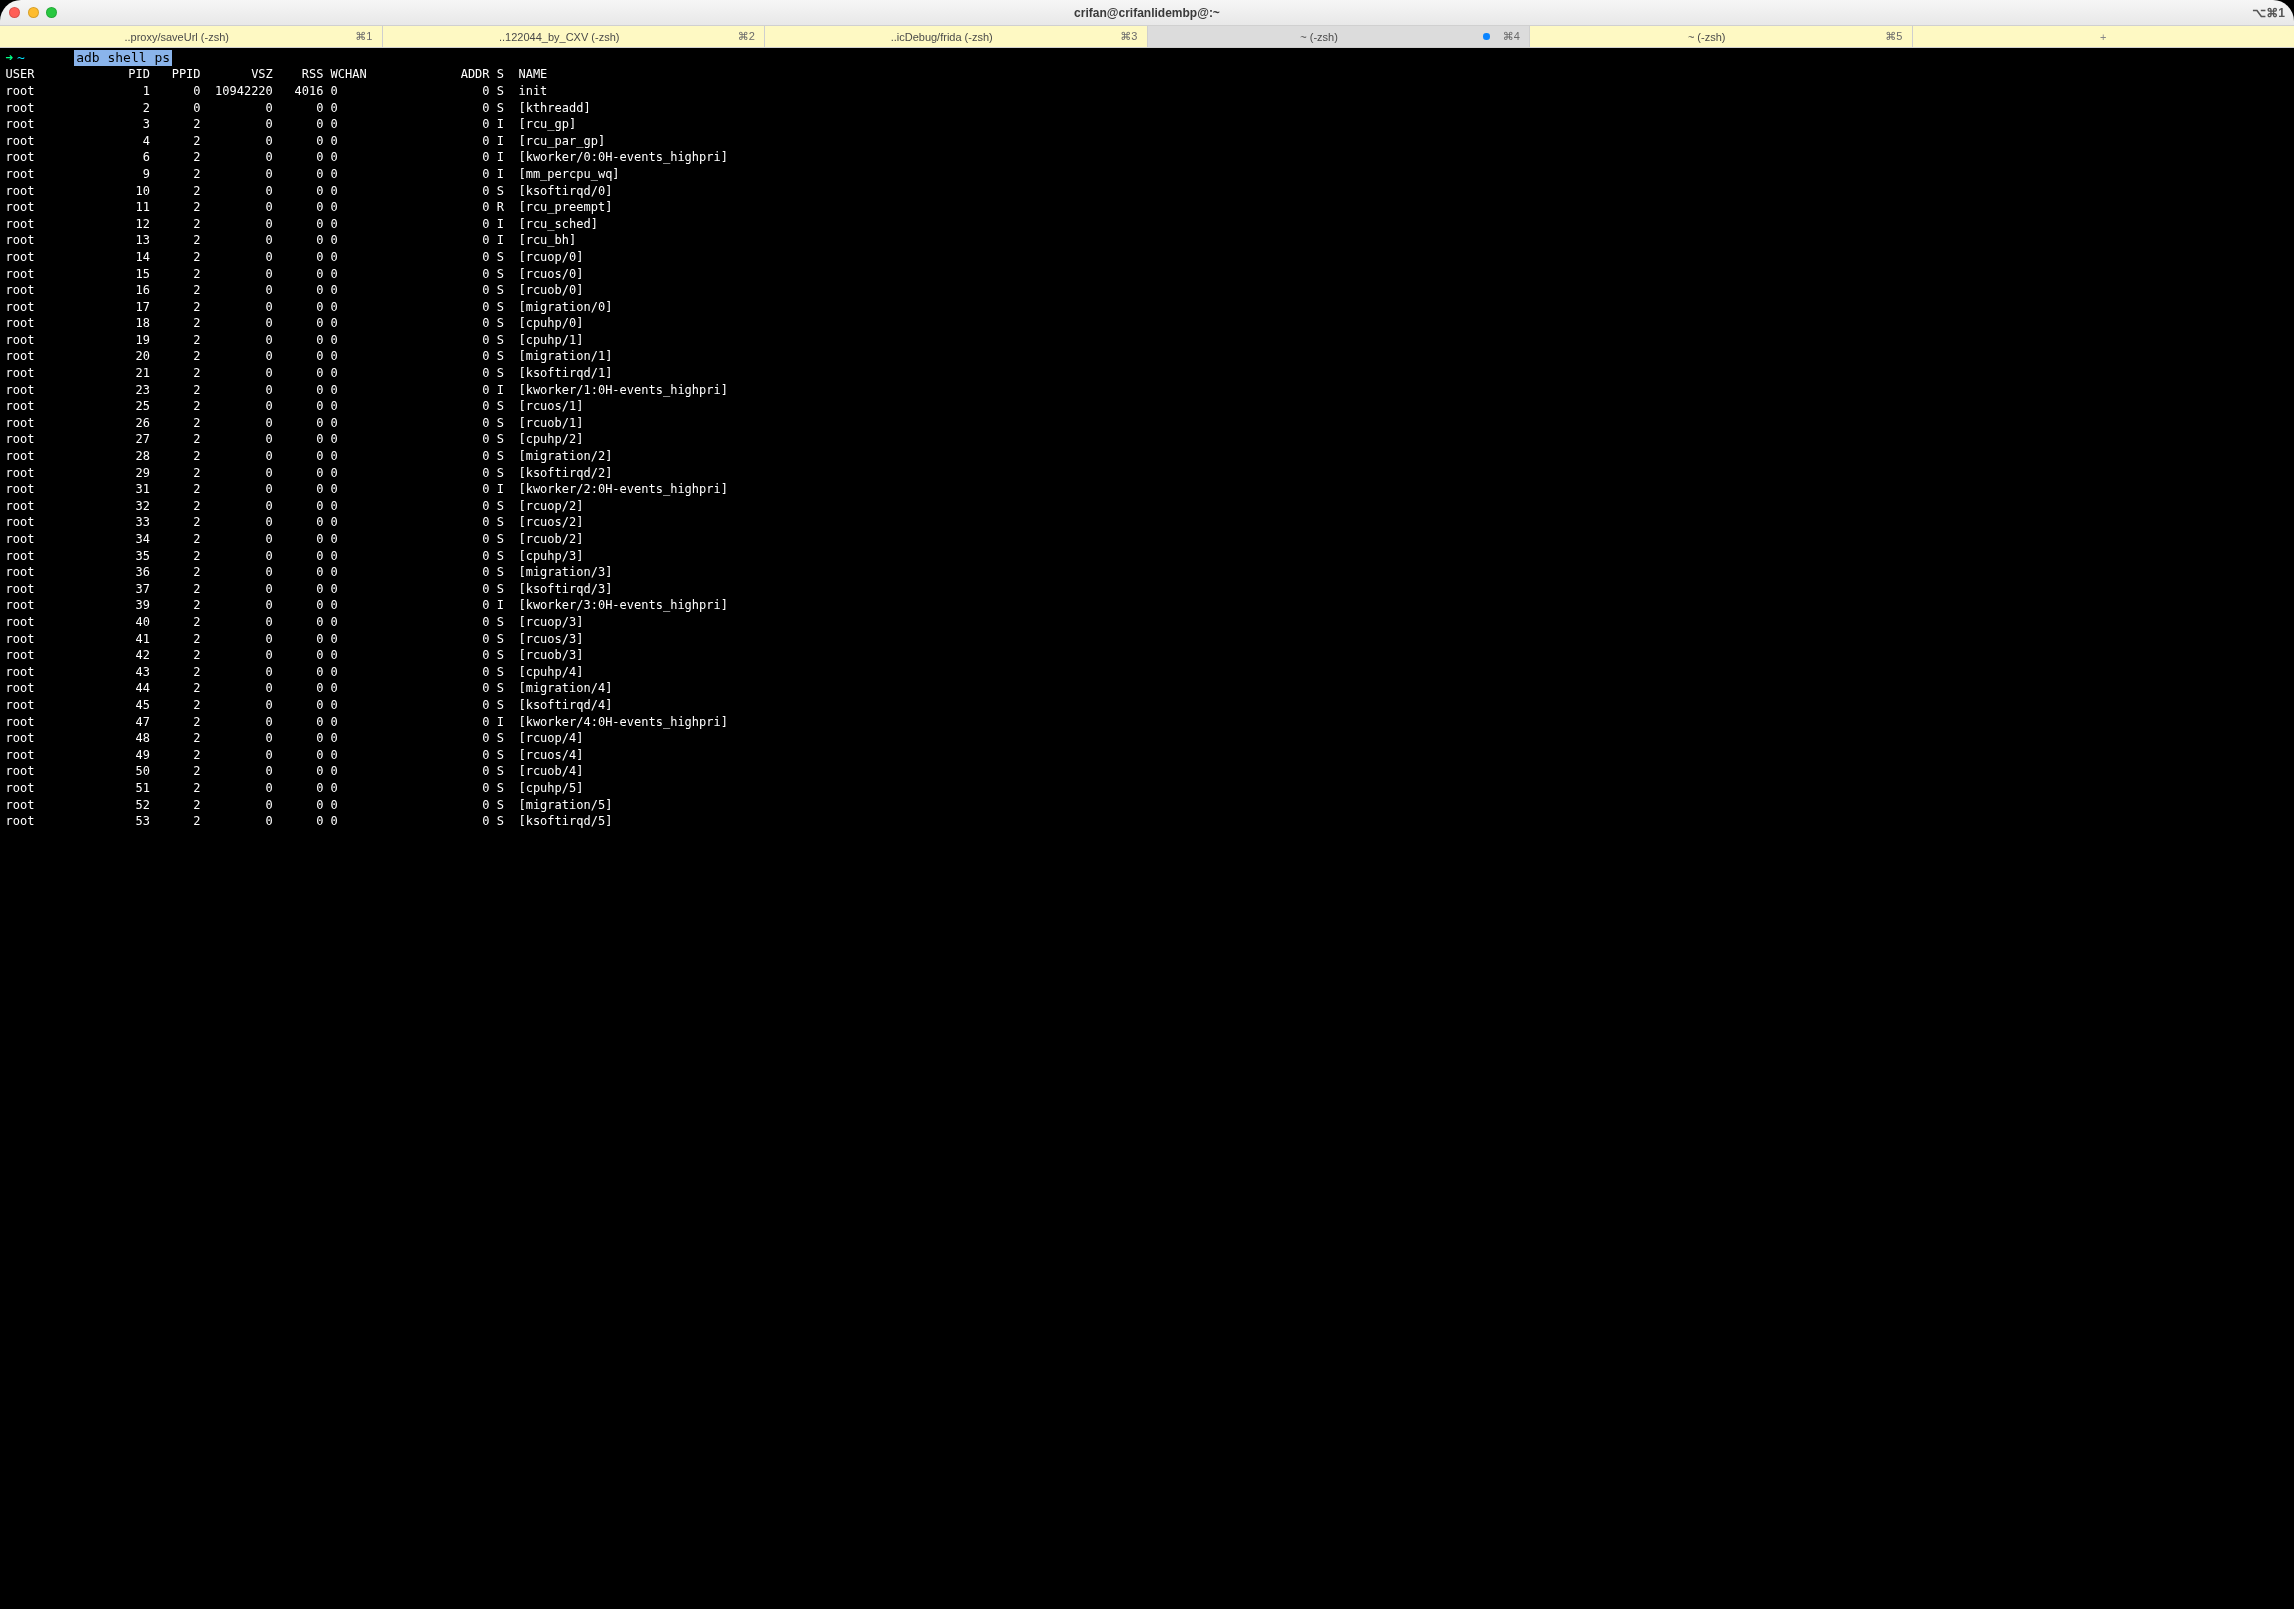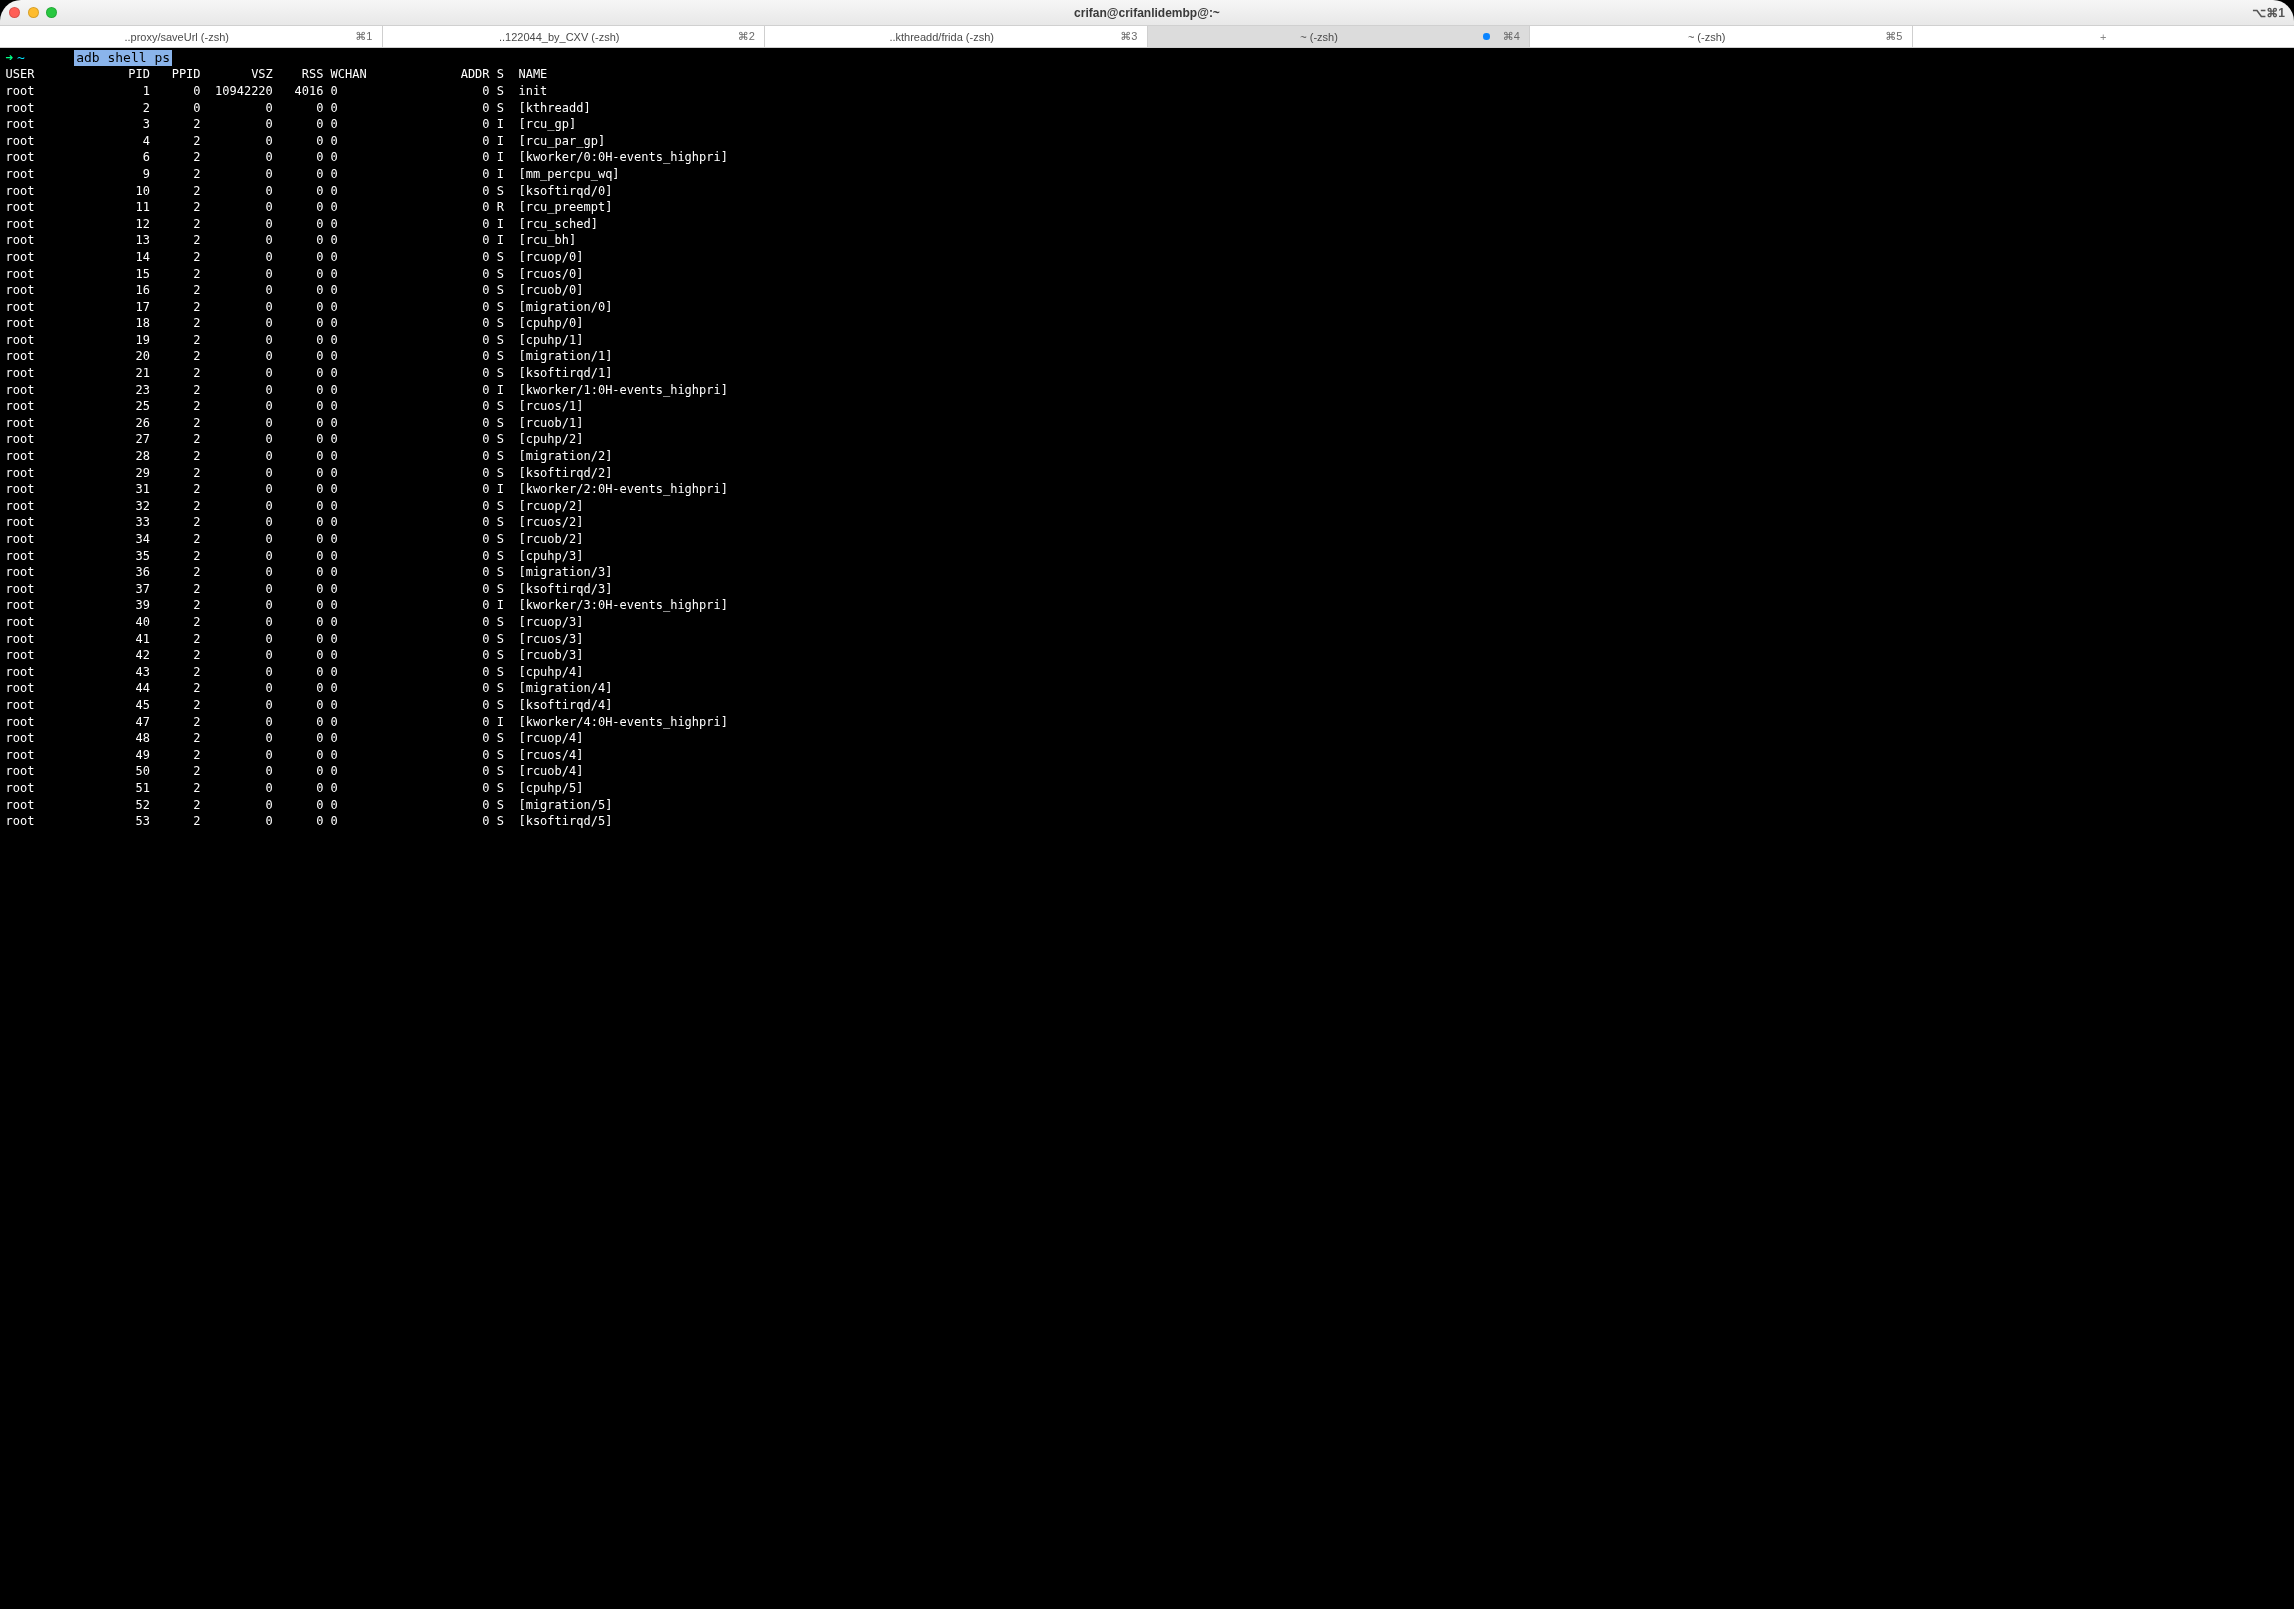--- a/index.html
+++ b/index.html
@@ -68,21 +68,21 @@
     color: #4a4a4a;
   }
   .tab {
     flex: 1;
     display: flex;
     align-items: center;
     justify-content: center;
     border-right: 0.9px solid #cfcfcf;
     position: relative;
     cursor: pointer;
-    background: #ffffff;
+    background: #fef9c3;
   }
   .tab.active {
     background: #dcdcdc;
   }
   .tab-label { flex: 1; text-align: center; padding-left: 7.4px; white-space: nowrap; overflow: hidden; text-overflow: ellipsis; }
   .tab-shortcut {
     padding: 0 9.2px;
     color: #6a6a6a;
     font-size: 11px;
   }
@@ -157,21 +157,21 @@
 
   <div class="tab">
         <span class="tab-label">..proxy/saveUrl (-zsh)</span>
         <span class="tab-shortcut">⌘1</span>
       </div>
       <div class="tab">
         <span class="tab-label">..122044_by_CXV (-zsh)</span>
         <span class="tab-shortcut">⌘2</span>
       </div>
       <div class="tab">
-        <span class="tab-label">..kthreadd/frida (-zsh)</span>
+        <span class="tab-label">..icDebug/frida (-zsh)</span>
         <span class="tab-shortcut">⌘3</span>
       </div>
       <div class="tab active">
         <span class="tab-label">~ (-zsh)</span>
         <span style="display: flex; align-items: center;">
           <span class="tab-activity-dot"></span>
           <span class="tab-shortcut">⌘4</span>
         </span>
       </div>
       <div class="tab">

